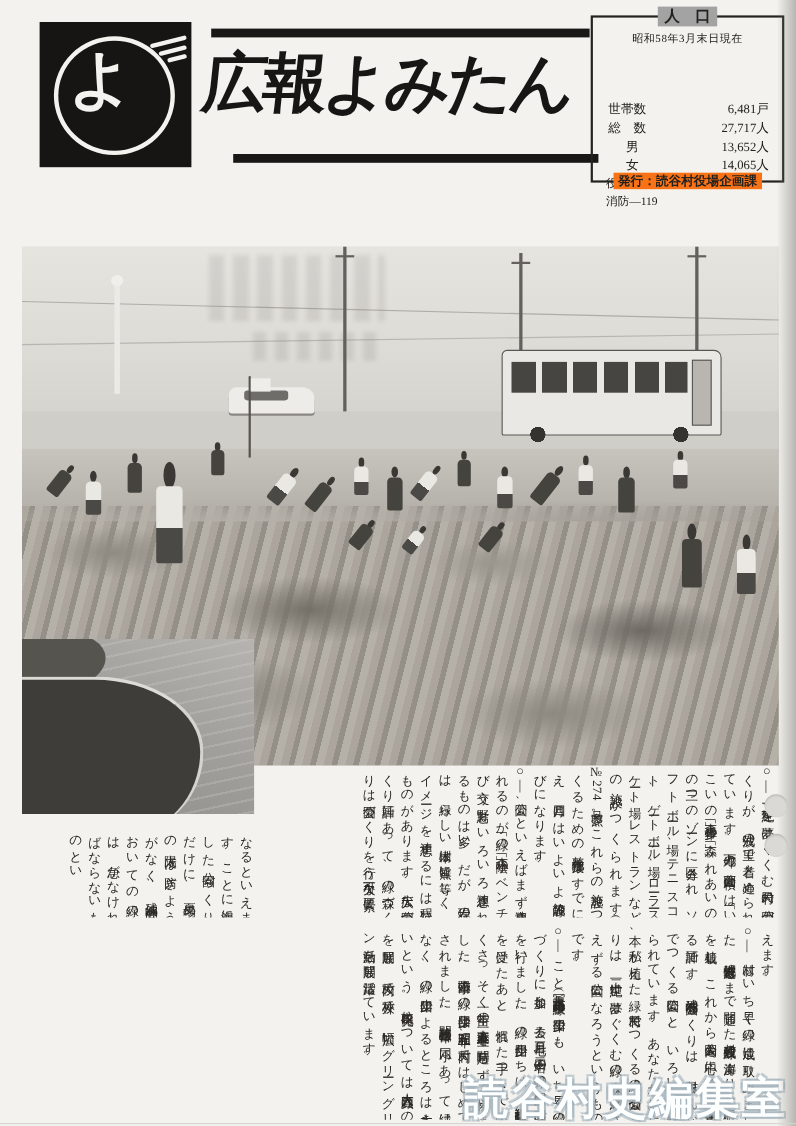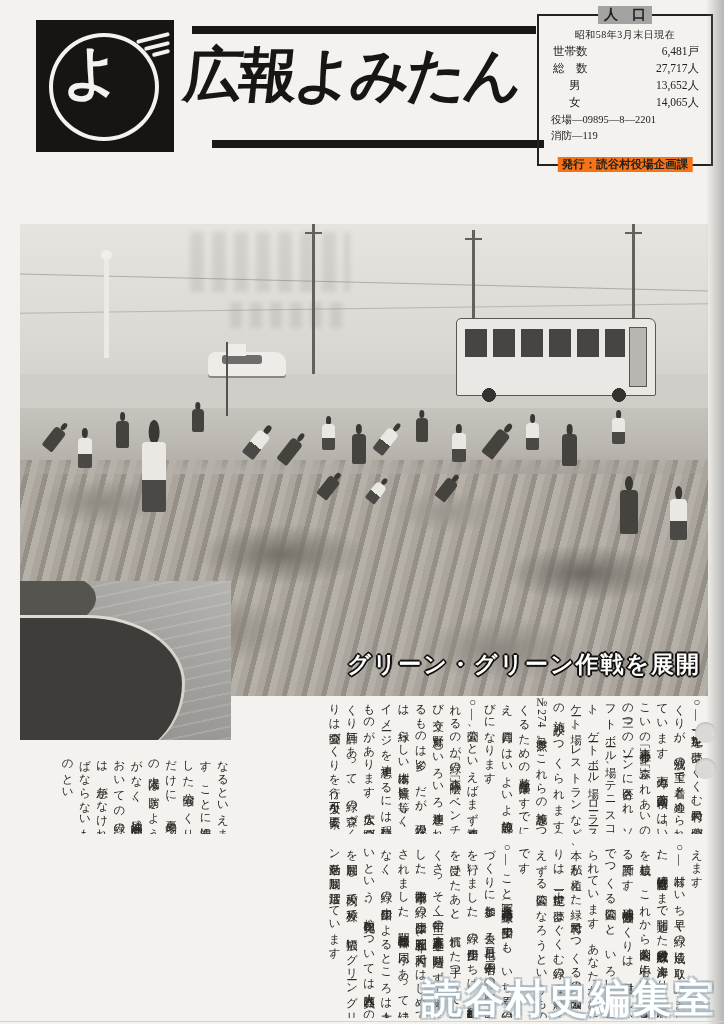--- a/index.html
+++ b/index.html
@@ -22,21 +22,21 @@
   .rule-top{top:8px;left:6px;right:-6px;}
   .rule-bottom{bottom:4px;left:26px;right:-14px;}
   .nl-title{
     position:absolute;left:-2px;top:18px;margin:0;font-size:59px;font-weight:900;
     letter-spacing:-4px;transform:skewX(-6deg);color:#171614;white-space:nowrap;
   }
   .pop-box{position:absolute;left:537px;top:14px;width:172px;height:148px;border:2px solid #24221f;}
   .pop-title{position:absolute;top:-10px;left:50%;transform:translateX(-50%);background:#a3a3a3;
     padding:0 6px;font-size:14px;font-weight:bold;white-space:nowrap;}
   .pop-asof{margin-top:12px;text-align:center;font-size:10px;letter-spacing:.5px;}
-  .pop-rows{padding:1px 12px 0 14px;font-size:11.5px;}
+  .pop-rows{padding:1px 12px 0 14px;font-size:11.5px;margin-top:48px;}
   .pop-row{display:flex;justify-content:space-between;padding:1px 0;}
   .pop-row .ind{padding-left:16px;}
   .pop-contacts{padding:1px 10px 0 12px;font-size:10.5px;line-height:1.55;}
   .pop-publisher{position:absolute;bottom:-8px;left:50%;transform:translateX(-50%);background:#f97316;
     padding:0 4px;font-size:11.5px;font-weight:bold;white-space:nowrap;}
   
   .issue-date{position:absolute;left:42px;top:238px;font-size:40px;font-weight:bold;
     font-family:"DejaVu Sans","Liberation Sans",sans-serif;letter-spacing:1px;color:#201e1c;}
   .issue-no{position:absolute;left:568px;top:238px;color:#201e1c;
     font-family:"DejaVu Sans","Liberation Sans",sans-serif;font-weight:bold;}
@@ -227,21 +227,20 @@
     <span class="person w" style="left:650px;top:262px;width:17px;height:54px;"></span>
   </div>
 
 
   <div class="aerial">
     <div class="sea-streaks"></div>
     <div class="cape2"></div>
     <div class="cape"></div>
   </div>
 
-  <div class="subheadline">グリーン・グリーン作戦を展開</div>
 
   <div class="vtext band1-right">○—二十一世紀を夢はぐくむ村民の公園づくりが、残波の里で着々と進められています。七万坪の公園面積には「いこいの森」「青少年の森」「ふれあいの森」の三つのゾーンに区分され、ソフトボール場、テニスコート、ゲートボール場、ローラースケート場、レストランなどの施設がつくられます（広報№274号参照）。これらの施設をつくるための整地作業はすでに整え、四月にはいよいよ施設等の工事着工運びになります。
 ○—公園、といえばまず連想されるのが「緑の森」「小陰のベンチ」「飛び交う野鳥」といろいろ連想されるものは多い。だが、現在の残波岬一帯は、緑らしい樹木は皆無に等しく、公園イメージを連想するには程遠いものがあります。広大な公園づくり計画にあって、緑の森づくりは公園づくりを行う不可欠な要素に</div>
   <div class="vtext band1-left">なるといえます。ことに海岸に面した公園づくりだけに、夏場の灼熱の太陽は防ぎようがなく、残波岬公園においての緑の造成は、急がなければならないものとい</div>
   <div class="vtext band2">えます。
 ○—村はいち早く緑の造成に取り組みました。残波岬燈台近くまで開通した村道残波線の海岸よりを中心に木麻黄四〇〇本を植栽し、これから公園内を中心に数万本の緑を造成する計画です。残波岬公園づくりは、村民みんなでつくる公園にと、いろいろ計画を練られています。あなたが植えた一本、私が植えた緑、村民でつくる緑の公園づくりは、二十一世紀に夢はぐくむ緑の森、野鳥のさえずる公園になろうというものです。
 ○—こと（写真）古堅南小学校緑の少年団でも、いち早く緑の森づくりに参加し、去る三月七日、二十四名の緑の少年団が公園内で記念植樹を行いました。緑の少年団たちは、経済課担当職員の説明を受けたあと、慣れた手つきで手際よくさっそく一年苗の木麻黄一五〇本を一時間足らずで植えました。古堅南小の緑の少年団は昭和五五年、村内ではじめて結成されました。開校移転三年目の同小にあって緑は少なく、緑の少年団によるところは大きいという。校内美化については大人顔負けの活動を展開し、校内で校外で、幅広いグリーングリーン活動を展開し活躍しています。</div>
 
   <div class="watermark">読谷村史編集室</div>
 

